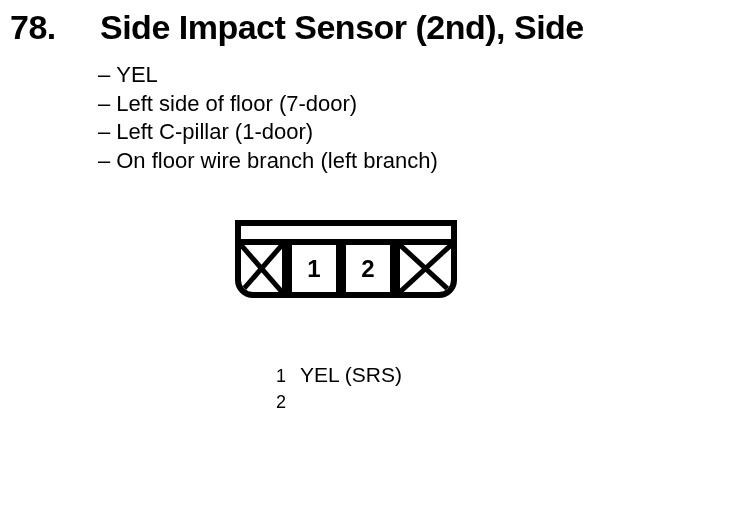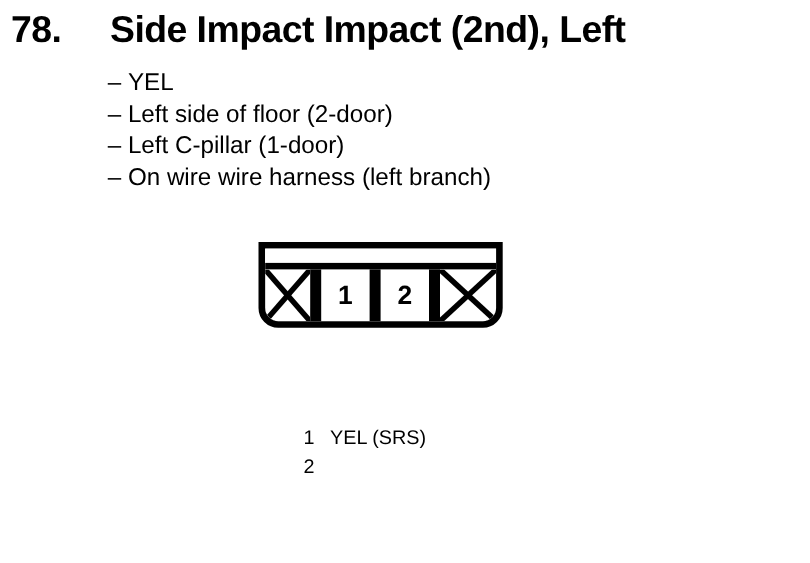--- a/index.html
+++ b/index.html
@@ -118,50 +118,49 @@
     line-height: 26px;
     white-space: nowrap;
   }
   .legend-pin {
     flex: 0 0 auto;
     width: 14px;
     font-size: 18px;
   }
   .legend-wire {
     margin-left: 10px;
-    font-size: 18px;
-    margin-top: 23px;
+    font-size: 21px;
   }
 </style>
 </head>
 <body>
 
 <div class="page">
 
   <div class="heading">
     <span class="item-no">78.</span>
-    <span class="title">Side Impact Impact (2nd), Left</span>
+    <span class="title">Side Impact Sensor (2nd), Side</span>
   </div>
 
   <div class="details">
     <div class="detail-line">
       <span class="dash">–</span>
       <span>YEL</span>
     </div>
     <div class="detail-line">
       <span class="dash">–</span>
-      <span>Left side of floor (2-door)</span>
+      <span>Left side of floor (7-door)</span>
     </div>
     <div class="detail-line">
       <span class="dash">–</span>
       <span>Left C-pillar (1-door)</span>
     </div>
     <div class="detail-line">
       <span class="dash">–</span>
-      <span>On wire wire harness (left branch)</span>
+      <span>On floor wire branch (left branch)</span>
     </div>
   </div>
 
   <div class="connector">
     <div class="connector-bar"></div>
     <div class="connector-row">
       <div class="cell cell-x left">
         <svg preserveAspectRatio="none">
           <line x1="0" y1="0" x2="100%" y2="100%" stroke="#000" stroke-width="5"></line>
           <line x1="0" y1="100%" x2="100%" y2="0" stroke="#000" stroke-width="5"></line>

